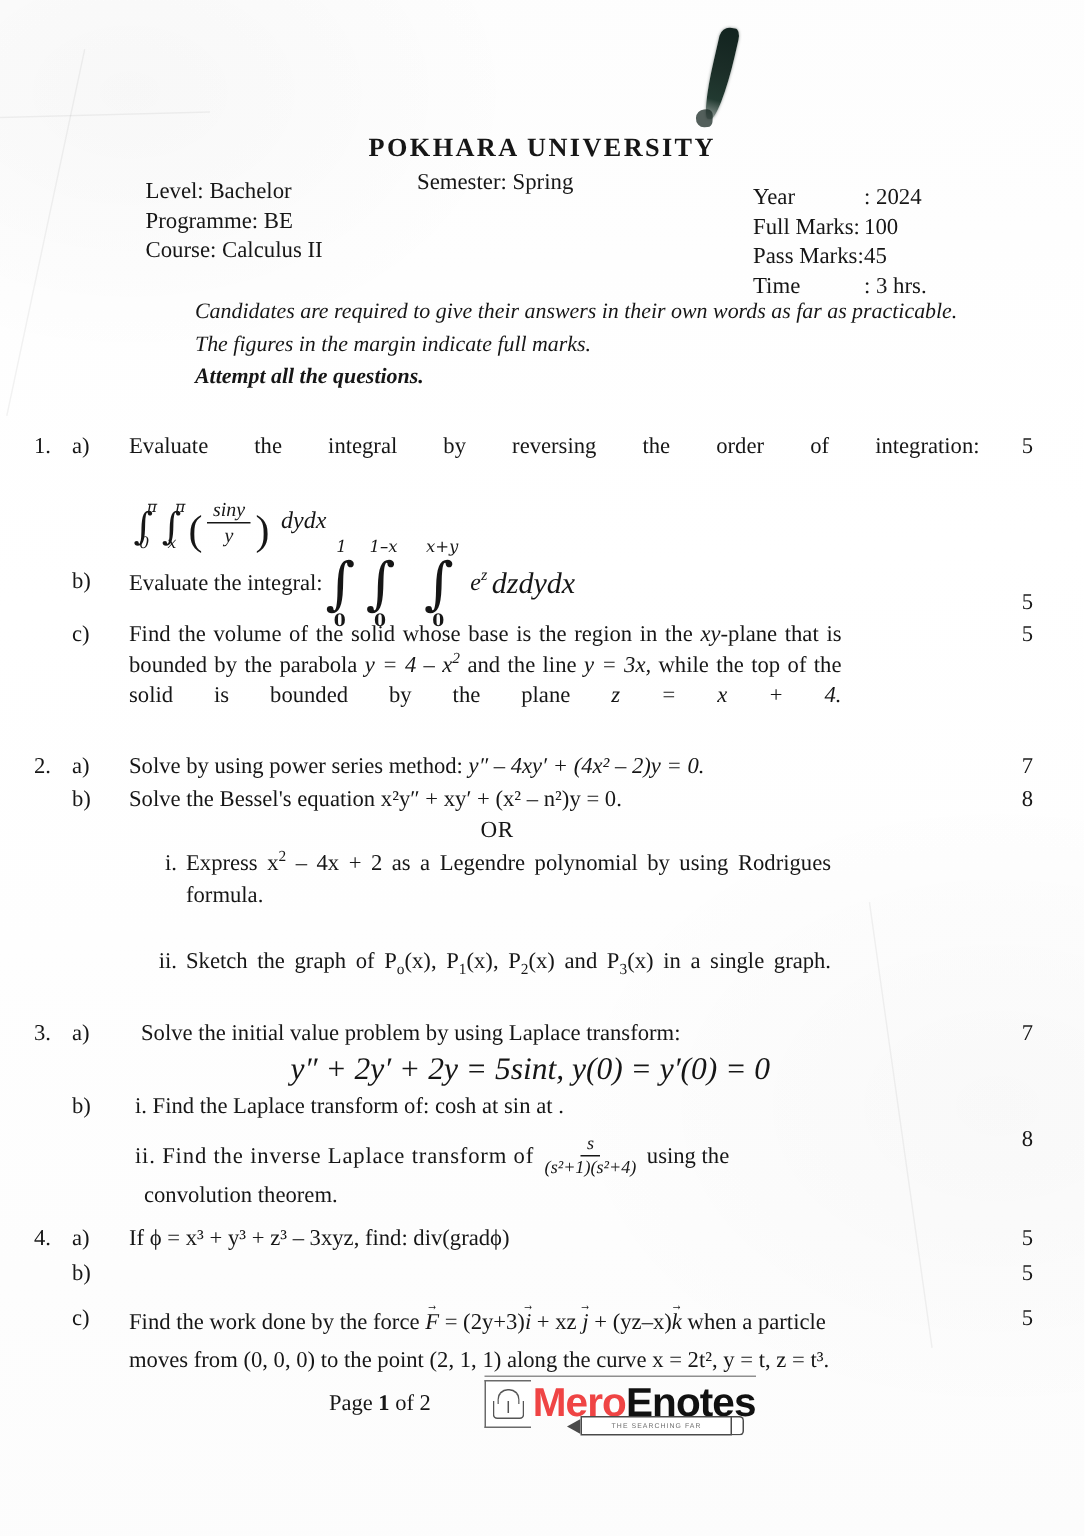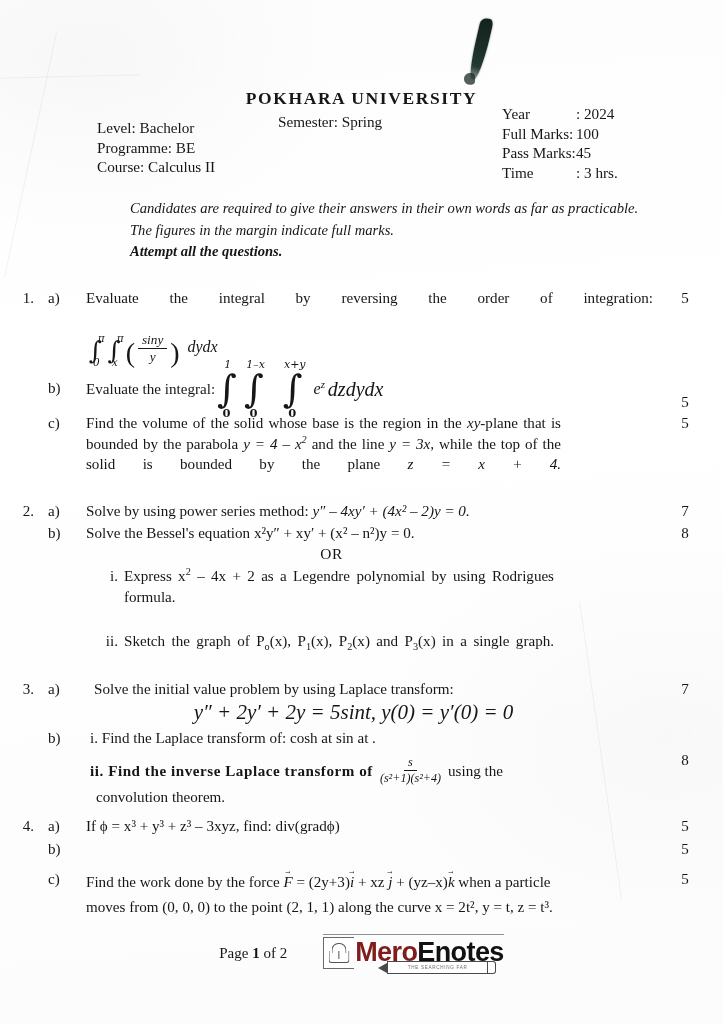--- a/index.html
+++ b/index.html
@@ -64,21 +64,21 @@
   }
 
   .hdr {
     position: absolute;
     font-size: 15.2px;
     line-height: 19.5px;
     white-space: nowrap;
   }
   .hdr-left  { left: 97px;  top: 118px; }
   .hdr-mid   { left: 278px; top: 112px; }
-  .hdr-right { left: 502px; top: 104px; }
+  .hdr-right { left: 502px; top: 122px; }
   .hdr-right .row { display: flex; }
   .hdr-right .k { display: inline-block; min-width: 74px; }
 
   .instructions {
     position: absolute;
     left: 130px;
     top: 198px;
     width: 510px;
     font-style: italic;
     font-size: 14.6px;
@@ -222,21 +222,20 @@
 
   .footer {
     position: absolute;
     left: 0;
     right: 0;
     top: 920px;
     display: flex;
     align-items: center;
     justify-content: center;
     gap: 36px;
-    margin-top: 17px;
   }
   .page-no { font-size: 15px; }
   .page-no b { font-weight: bold; }
 
   .logo { display: flex; align-items: center; position: relative; }
   .logo-badge {
     width: 30px;
     height: 30px;
     border: 1.4px solid #6a6a6a;
     border-right: none;
@@ -277,21 +276,21 @@
   }
   .logo-text {
     font-family: "Liberation Sans", sans-serif;
     font-weight: bold;
     font-size: 27px;
     letter-spacing: -0.6px;
     line-height: 1;
     position: relative;
     top: -1px;
   }
-  .logo-mero { color: #7f1d1d; }
+  .logo-mero { color: #ef4444; }
   .logo-enotes { color: #111; }
   .logo-rule {
     position: absolute;
     left: 0;
     top: -3px;
     right: 0;
     height: 1.2px;
     background: #8f8f8f;
   }
   .logo-pen {
@@ -471,21 +470,21 @@
       <div class="marks" style="top:0;">7</div>
     </div>
   </div>
 
   <div class="q" style="margin-top:5px;">
     <div class="num"></div>
     <div class="lbl">b)</div>
     <div class="body" style="padding-left:4px;">
       <div>i. Find the Laplace transform of:  cosh at sin at .</div>
       <div style="margin-top:8px;display:flex;align-items:center;width:470px;">
-        <span style="letter-spacing:0.55px;font-weight:bold;">ii. Find the inverse Laplace transform of </span>
+        <span style="letter-spacing:0.55px;">ii. Find the inverse Laplace transform of </span>
         <span class="frac mathi" style="font-size:0.8em;">
             <span class="n">s</span>
             <span class="d">(s²+1)(s²+4)</span>
           </span>
         <span>using the</span>
       </div>
       <div style="margin-top:2px;padding-left:6px;">convolution theorem.</div>
       <div class="marks" style="top:22px;">8</div>
     </div>
   </div>

